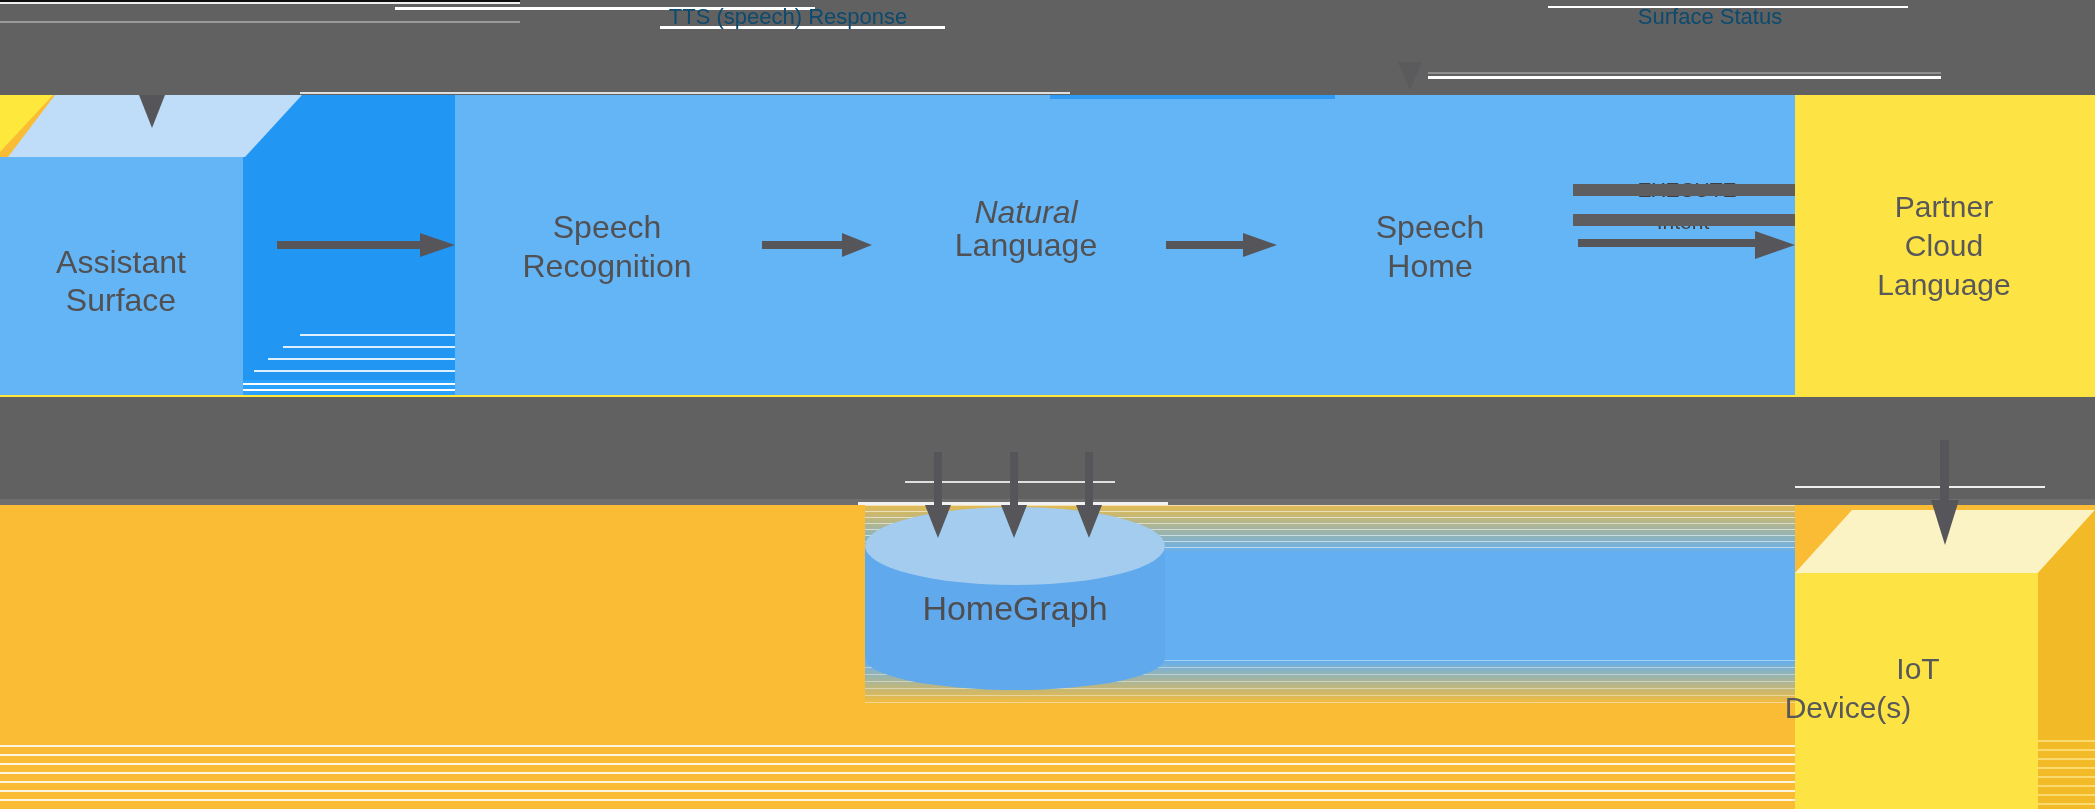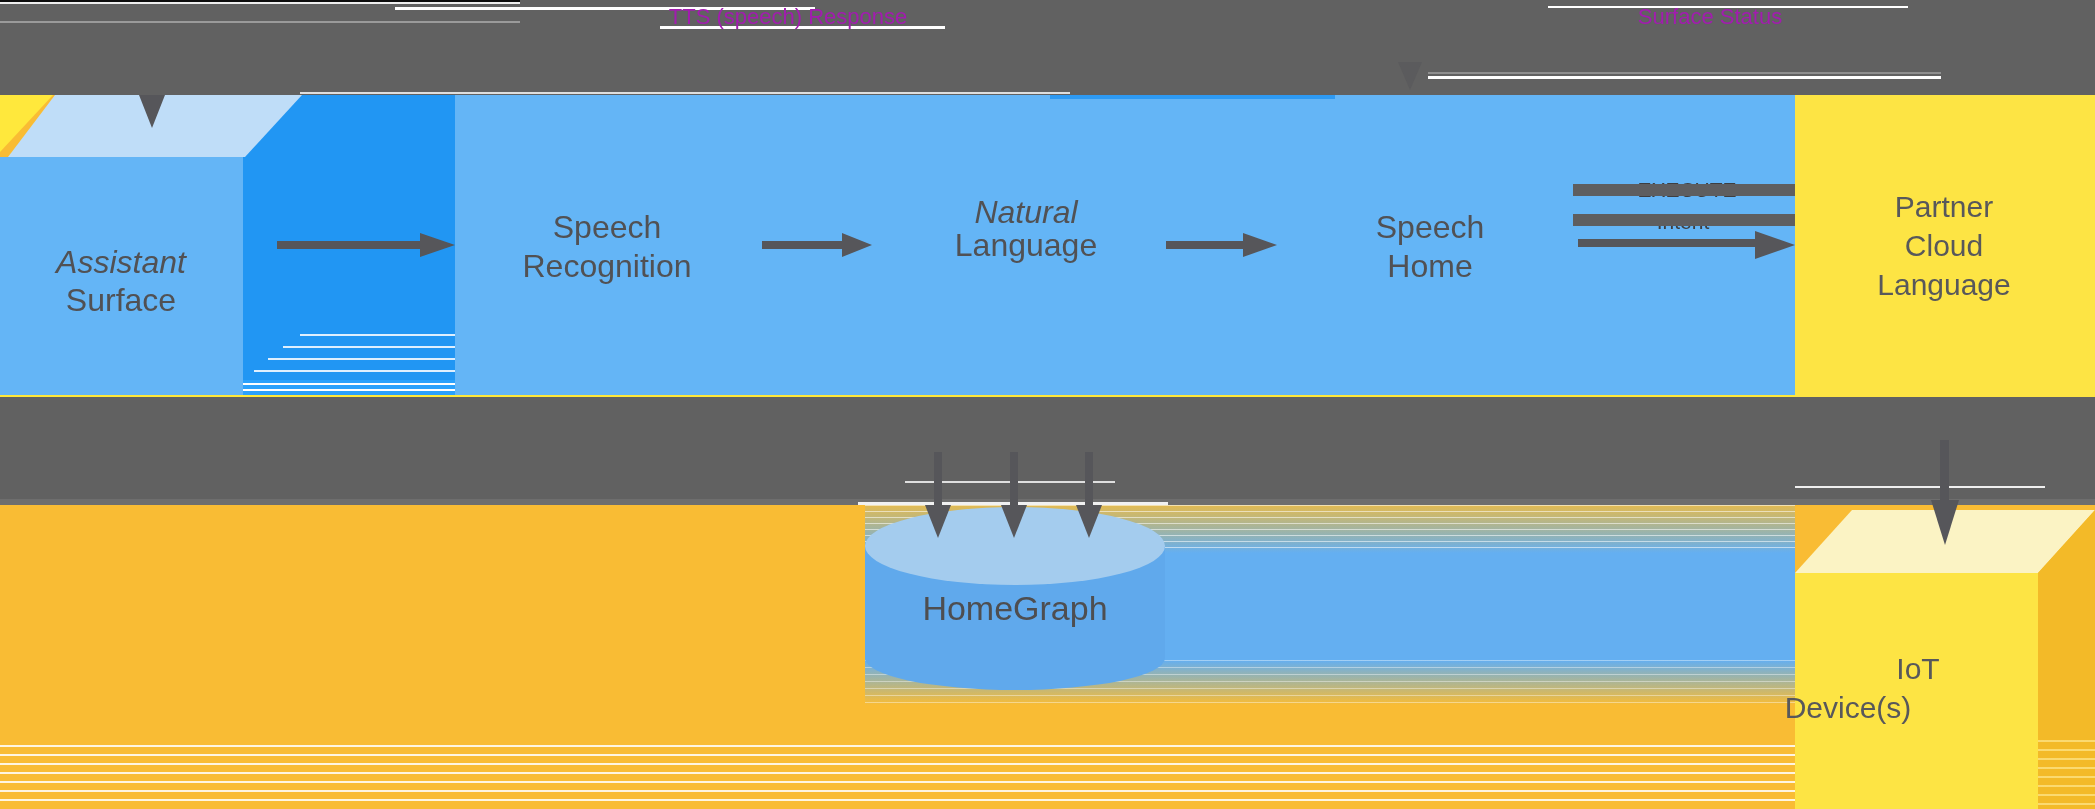--- a/index.html
+++ b/index.html
@@ -23,21 +23,21 @@
   .shaft{background:#56565A;}
   .head-right{width:0;height:0;border-top:12px solid transparent;border-bottom:12px solid transparent;border-left:35px solid #56565A;}
   .head-right.big{border-top-width:14px;border-bottom-width:14px;border-left-width:40px;}
   .head-down{width:0;height:0;border-left:13px solid transparent;border-right:13px solid transparent;border-top:33px solid #56565A;}
   .head-down.big{border-left-width:14px;border-right-width:14px;border-top-width:45px;}
   .head-down.faint{border-top-color:#5B5B5D;border-left-width:12px;border-right-width:12px;border-top-width:28px;}
   .label{position:absolute;transform:translate(-50%,-50%);white-space:nowrap;text-align:center;color:#515154;}
   .lab32{font-size:32px;}
   .lab30{font-size:30px;color:#58585B;}
   .lab21{font-size:21px;color:#3E3E40;}
-  .lab22{font-size:22px;color:#a21caf;}
+  .lab22{font-size:22px;color:#0c4a6e;}
   .lab34{font-size:34px;color:#4E4E50;}
   .streak-bar{background:#5E5E60;}
   .stripes{
     background:repeating-linear-gradient(180deg,rgba(255,255,255,.85) 0 2px,rgba(255,255,255,0) 2px 9px);
   }
   .shadow-top{
     background-image:repeating-linear-gradient(180deg,rgba(255,255,255,.55) 0 1px,rgba(255,255,255,0) 1px 6px),
                      linear-gradient(180deg,rgba(100,175,241,.15),#64AFF1);
   }
   .shadow-mid{background:#64AFF1;}
@@ -91,21 +91,21 @@
 
   <div class="abs shaft" style="left:277px;top:241px;width:143px;height:8px;"></div>
   <div class="abs head-right" style="left:420px;top:233px;"></div>
   <div class="abs shaft" style="left:762px;top:241px;width:80px;height:8px;"></div>
   <div class="abs head-right" style="left:842px;top:233px;border-left-width:30px;"></div>
   <div class="abs shaft" style="left:1166px;top:241px;width:77px;height:8px;"></div>
   <div class="abs head-right" style="left:1243px;top:233px;border-left-width:34px;"></div>
   <div class="abs shaft" style="left:1578px;top:239px;width:177px;height:8px;"></div>
   <div class="abs head-right big" style="left:1755px;top:231px;"></div>
 
-  <div class="label lab32" style="left:121px;top:262px;font-style:italic;">Assistant</div>
+  <div class="label lab32" style="left:121px;top:262px;">Assistant</div>
   <div class="label lab32" style="left:121px;top:300px;">Surface</div>
   <div class="label lab32" style="left:607px;top:227px;">Speech</div>
   <div class="label lab32" style="left:607px;top:266px;">Recognition</div>
   <div class="label lab32" style="left:1026px;top:212px;font-style:italic;">Natural</div>
   <div class="label lab32" style="left:1026px;top:245px;">Language</div>
   <div class="label lab32" style="left:1430px;top:227px;">Speech</div>
   <div class="label lab32" style="left:1430px;top:266px;">Home</div>
   <div class="label lab30" style="left:1944px;top:207px;">Partner</div>
   <div class="label lab30" style="left:1944px;top:246px;">Cloud</div>
   <div class="label lab30" style="left:1944px;top:285px;">Language</div>

